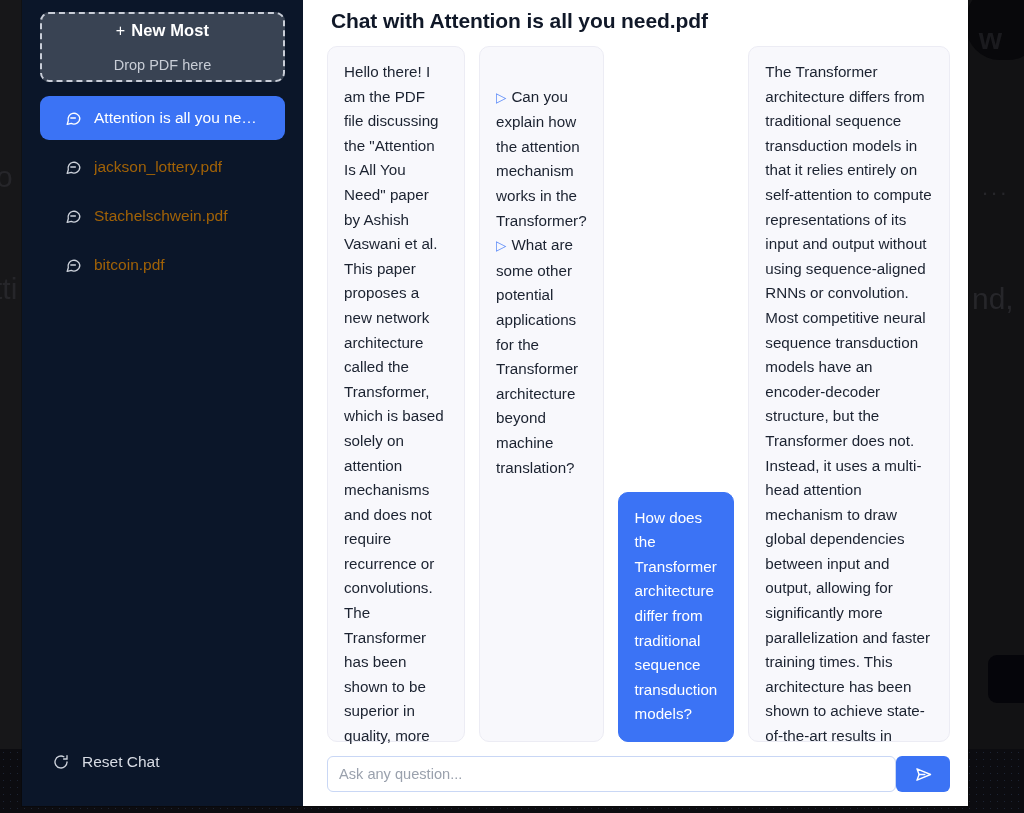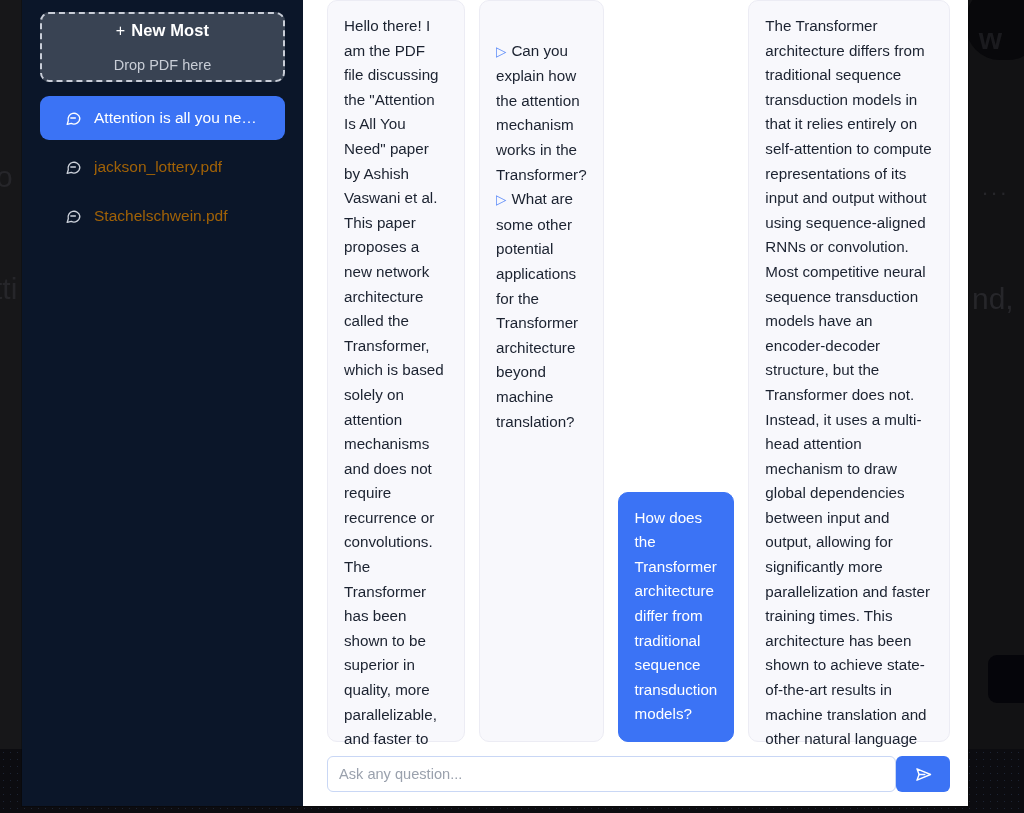--- a/index.html
+++ b/index.html
@@ -290,32 +290,51 @@
       <div class="chat-item">
         <span class="ico">
           <svg width="19" height="19" viewBox="0 0 24 24" fill="none" stroke="#cdd2db" stroke-width="1.7" stroke-linecap="round" stroke-linejoin="round">
             <path d="M20 11.5a7.5 7.5 0 0 1-10.8 6.7L4 19.5l1.4-4.6A7.5 7.5 0 1 1 20 11.5z"></path>
             <line x1="8.6" y1="11.4" x2="14.4" y2="11.4"></line>
           </svg>
         </span>
         <span class="label">Stachelschwein.pdf</span>
       </div>
 
+      <div class="chat-item">
+        <span class="ico">
+          <svg width="19" height="19" viewBox="0 0 24 24" fill="none" stroke="#cdd2db" stroke-width="1.7" stroke-linecap="round" stroke-linejoin="round">
+            <path d="M20 11.5a7.5 7.5 0 0 1-10.8 6.7L4 19.5l1.4-4.6A7.5 7.5 0 1 1 20 11.5z"></path>
+            <line x1="8.6" y1="11.4" x2="14.4" y2="11.4"></line>
+          </svg>
+        </span>
+        <span class="label">bitcoin.pdf</span>
+      </div>
 
     </div>
 
     <div class="sidebar-spacer"></div>
 
     <div class="sidebar-footer">
+      <div class="foot-item">
+        <span class="ico">
+          <svg width="18" height="18" viewBox="0 0 24 24" fill="none" stroke="#cdd2db" stroke-width="1.8" stroke-linecap="round">
+            <path d="M20 12a8 8 0 1 1-4.2-7"></path>
+            <path d="M20 3.5V8h-4.5"></path>
+          </svg>
+        </span>
+        <span class="label">Reset Chat</span>
+      </div>
     </div>
 
   </aside>
 
   <section id="main">
 
+    <h1 id="chat-header">Chat with Attention is all you need.pdf</h1>
 
     <div id="messages">
 
       <div class="bubble bot">
         <p>Hello there! I am the PDF file discussing the "Attention Is All You Need" paper by Ashish Vaswani et al. This paper proposes a new network architecture called the Transformer, which is based solely on attention mechanisms and does not require recurrence or convolutions. The Transformer has been shown to be superior in quality, more parallelizable, and faster to train than traditional sequence transduction models.</p>
       </div>
 
       <div class="bubble bot">
         <div class="spacer-line"></div>
         <div class="q-line">

